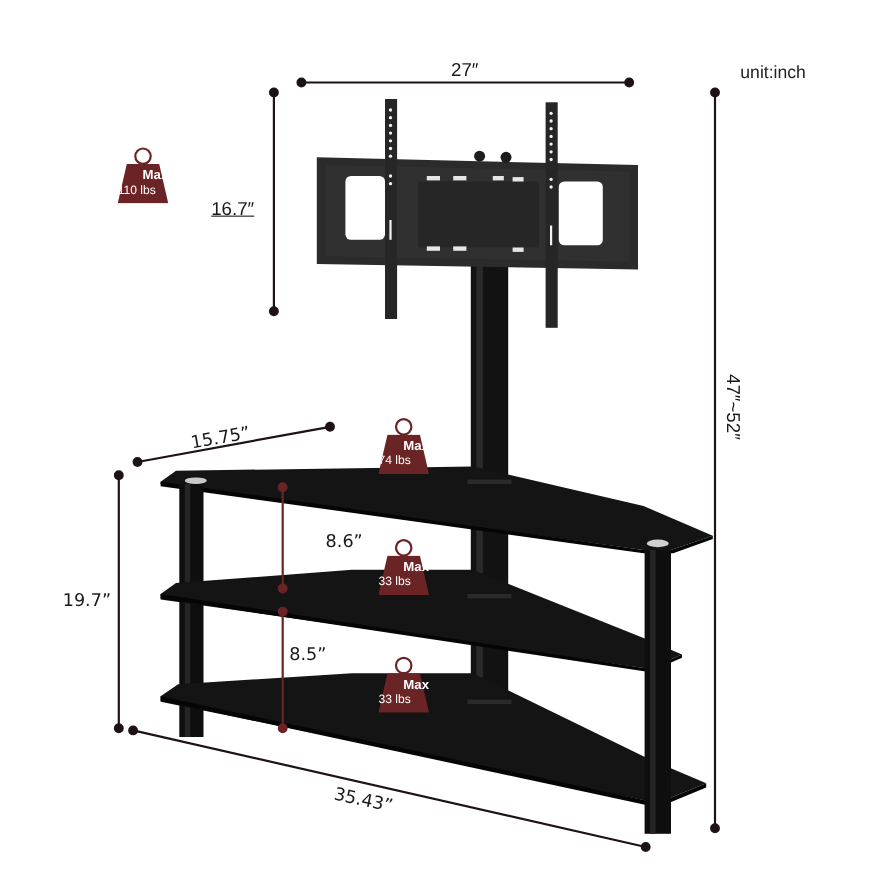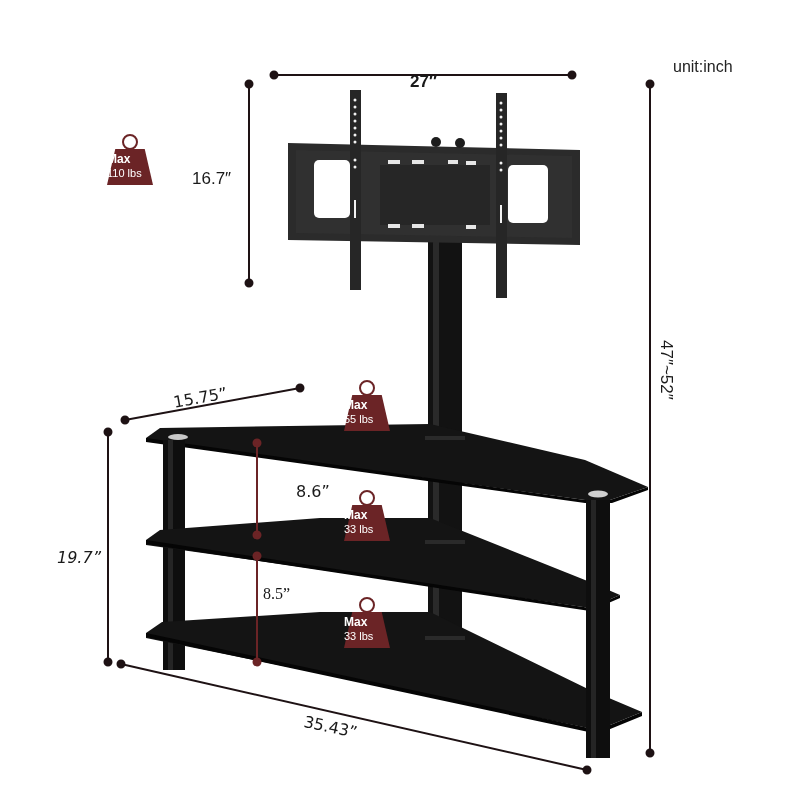--- a/index.html
+++ b/index.html
@@ -6,21 +6,21 @@
     body { width: 800px; height: 800px; position: relative; overflow: hidden; font-family: "Liberation Sans", sans-serif; }
     #stage { position: absolute; left: 0; top: 0; width: 800px; height: 800px; }
     .lbl { position: absolute; color: #1a1a1a; white-space: nowrap; }
     .lbl-sans { font-family: "Liberation Sans", sans-serif; font-size: 17px; }
     .lbl-cal { font-family: "DejaVu Sans", sans-serif; font-size: 16px; }
     .unit { font-family: "Liberation Sans", sans-serif; font-size: 16px; color: #222; }
     .weight { position: absolute; width: 46px; height: 56px; }
     .weight .ring { position: absolute; left: 15px; top: 0; width: 12px; height: 12px; border: 2.5px solid #6b2426; border-radius: 50%; background: transparent; }
     .weight .body { position: absolute; left: 0; top: 15px; width: 46px; height: 36px; background: #6b2426;
       clip-path: polygon(18% 0, 82% 0, 100% 100%, 0 100%); }
-    .weight .t1 { position: absolute; left: 0; top: 18px; width: 46px; text-align: left; color: #fff; font-weight: bold; font-size: 12px; font-family: "Liberation Sans", sans-serif; }
+    .weight .t1 { position: absolute; left: 0; top: 18px; width: 46px; text-align: right; color: #fff; font-weight: bold; font-size: 12px; font-family: "Liberation Sans", sans-serif; }
     .weight .t2 { position: absolute; left: 0; top: 33px; width: 46px; color: #fff; font-size: 11px; font-family: "Liberation Sans", sans-serif; }
     .rot { transform-origin: left top; }
   </style>
 </head>
 <body>
 
 <div id="stage">
 
   <svg width="800" height="800" viewBox="0 0 800 800" style="position:absolute;left:0;top:0">
 
@@ -135,40 +135,40 @@
         <circle cx="257" cy="535" r="3.5"></circle>
     </g>
     <g stroke="#6b2426" stroke-width="2" fill="#6b2426">
       <line x1="257" y1="556" x2="257" y2="662"></line>
       <circle cx="257" cy="556" r="3.5"></circle>
         <circle cx="257" cy="662" r="3.5"></circle>
     </g>
   </svg>
 
   <div class="lbl unit" style="left:673px;top:58px;">unit:inch</div>
-  <div class="lbl lbl-sans" style="left:410px;top:72px;font-weight:bold;">27″</div>
-  <div class="lbl lbl-sans" style="left:192px;top:169px;">16.7″</div>
+  <div class="lbl lbl-sans" style="left:410px;top:54px;">27″</div>
+  <div class="lbl lbl-sans" style="left:192px;top:180px;text-decoration:underline;">16.7″</div>
   <div class="lbl lbl-sans rot" style="left:676px;top:340px;transform:rotate(90deg);">47″~52″</div>
   <div class="lbl lbl-cal rot" style="left:172px;top:393px;transform:rotate(-10deg);">15.75”</div>
-  <div class="lbl lbl-cal" style="left:57px;top:548px;font-style:italic;">19.7”</div>
+  <div class="lbl lbl-cal" style="left:57px;top:536px;">19.7”</div>
   <div class="lbl lbl-cal" style="left:264px;top:482px;margin-left:32px;">8.6”</div>
-  <div class="lbl lbl-cal" style="left:263px;top:585px;font-family:Liberation Serif, serif;">8.5”</div>
+  <div class="lbl lbl-cal" style="left:263px;top:585px;">8.5”</div>
   <div class="lbl lbl-cal rot" style="left:306px;top:712px;transform:rotate(12deg);">35.43”</div>
 
   <div class="weight" style="left:107px;top:134px;">
     <div class="ring"></div>
     <div class="body"></div>
     <div class="t1">Max</div>
     <div class="t2">110 lbs</div>
   </div>
   <div class="weight" style="left:344px;top:380px;">
     <div class="ring"></div>
     <div class="body"></div>
     <div class="t1">Max</div>
-    <div class="t2">55 lbs</div>
+    <div class="t2">74 lbs</div>
   </div>
   <div class="weight" style="left:344px;top:490px;">
     <div class="ring"></div>
     <div class="body"></div>
     <div class="t1">Max</div>
     <div class="t2">33 lbs</div>
   </div>
   <div class="weight" style="left:344px;top:597px;">
     <div class="ring"></div>
     <div class="body"></div>

